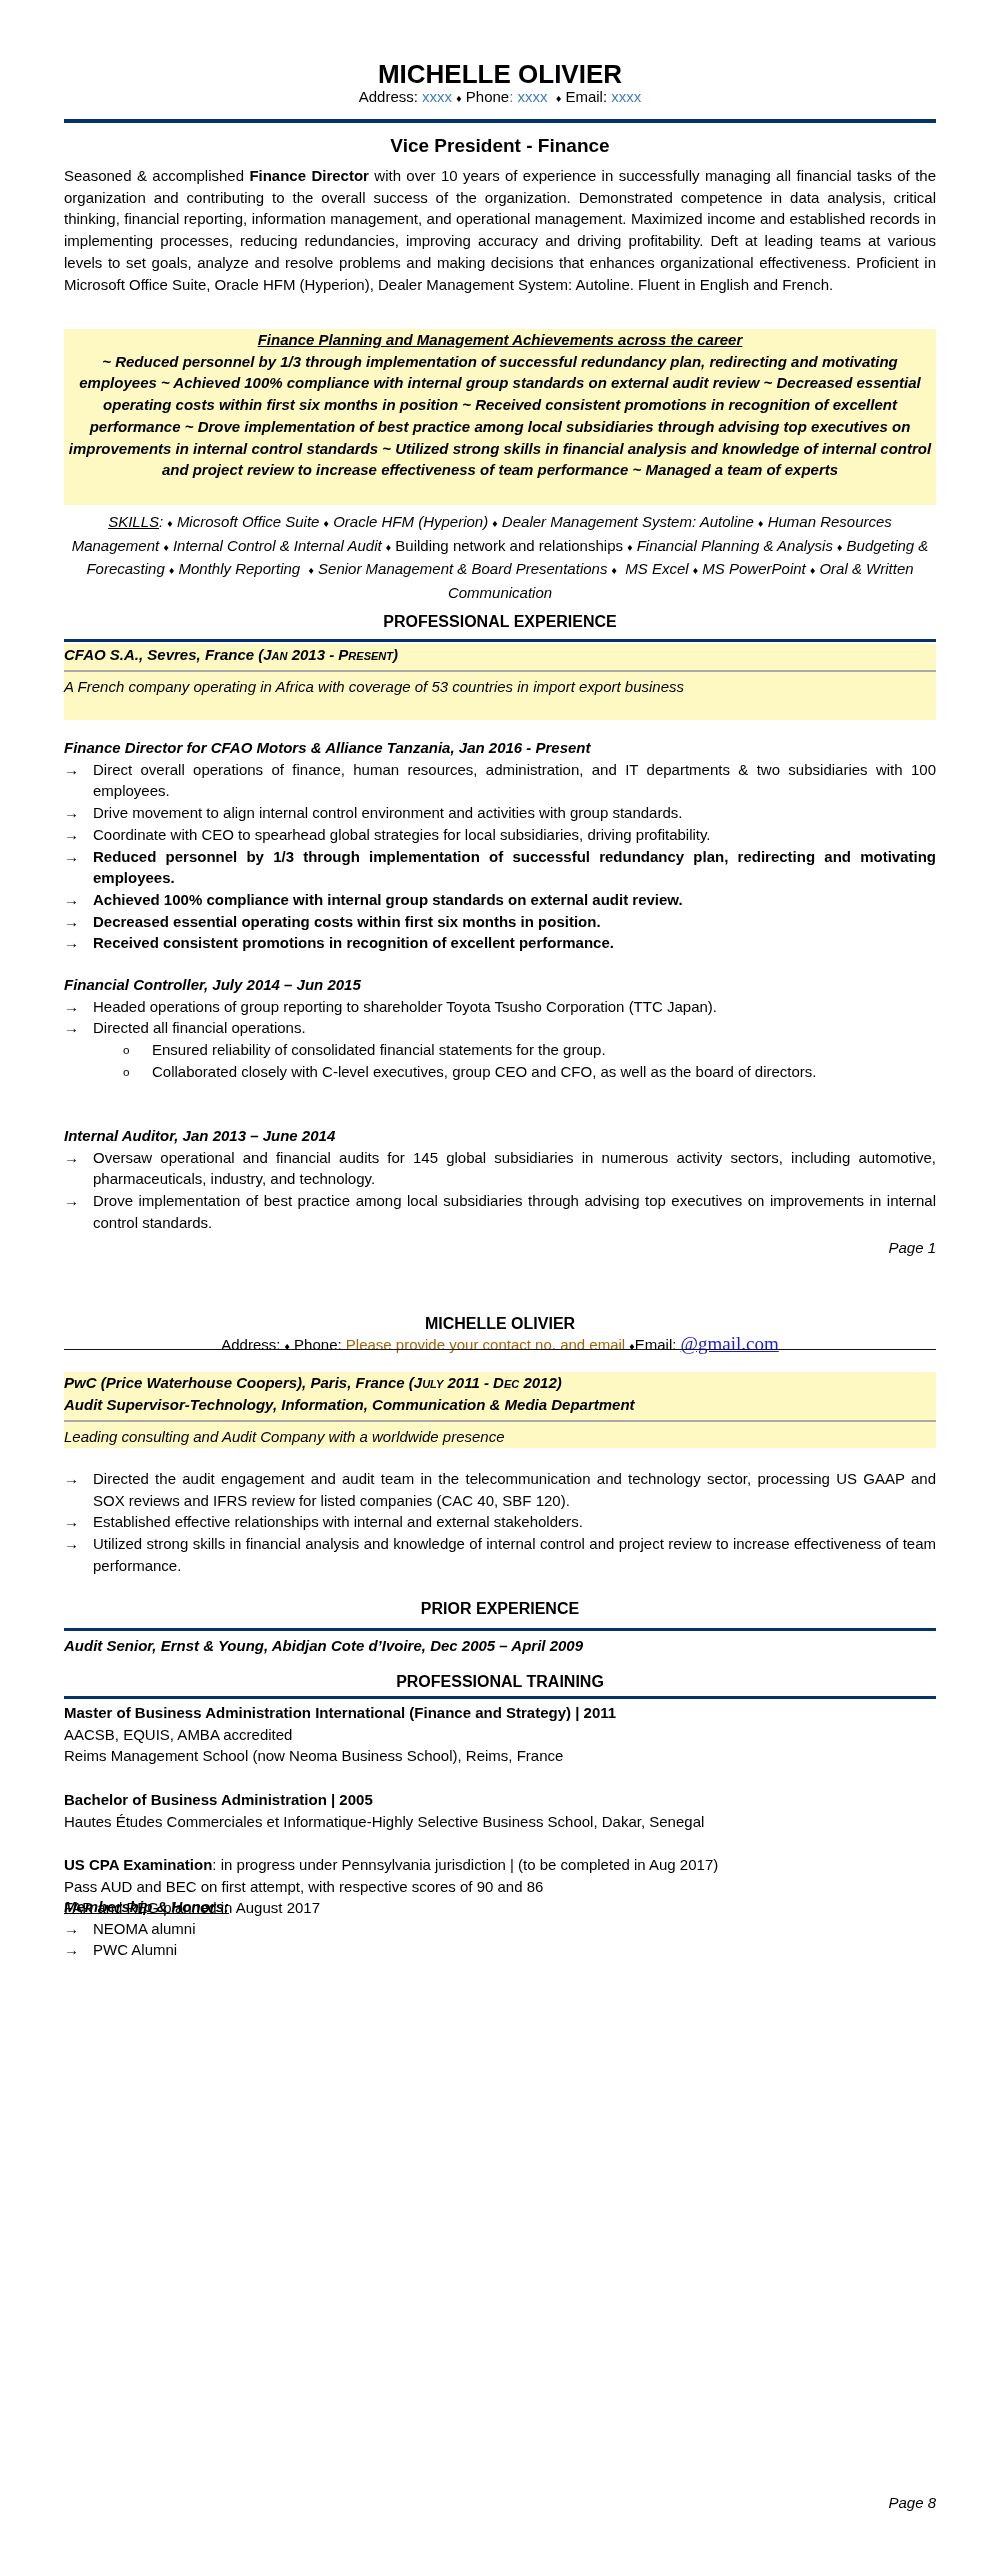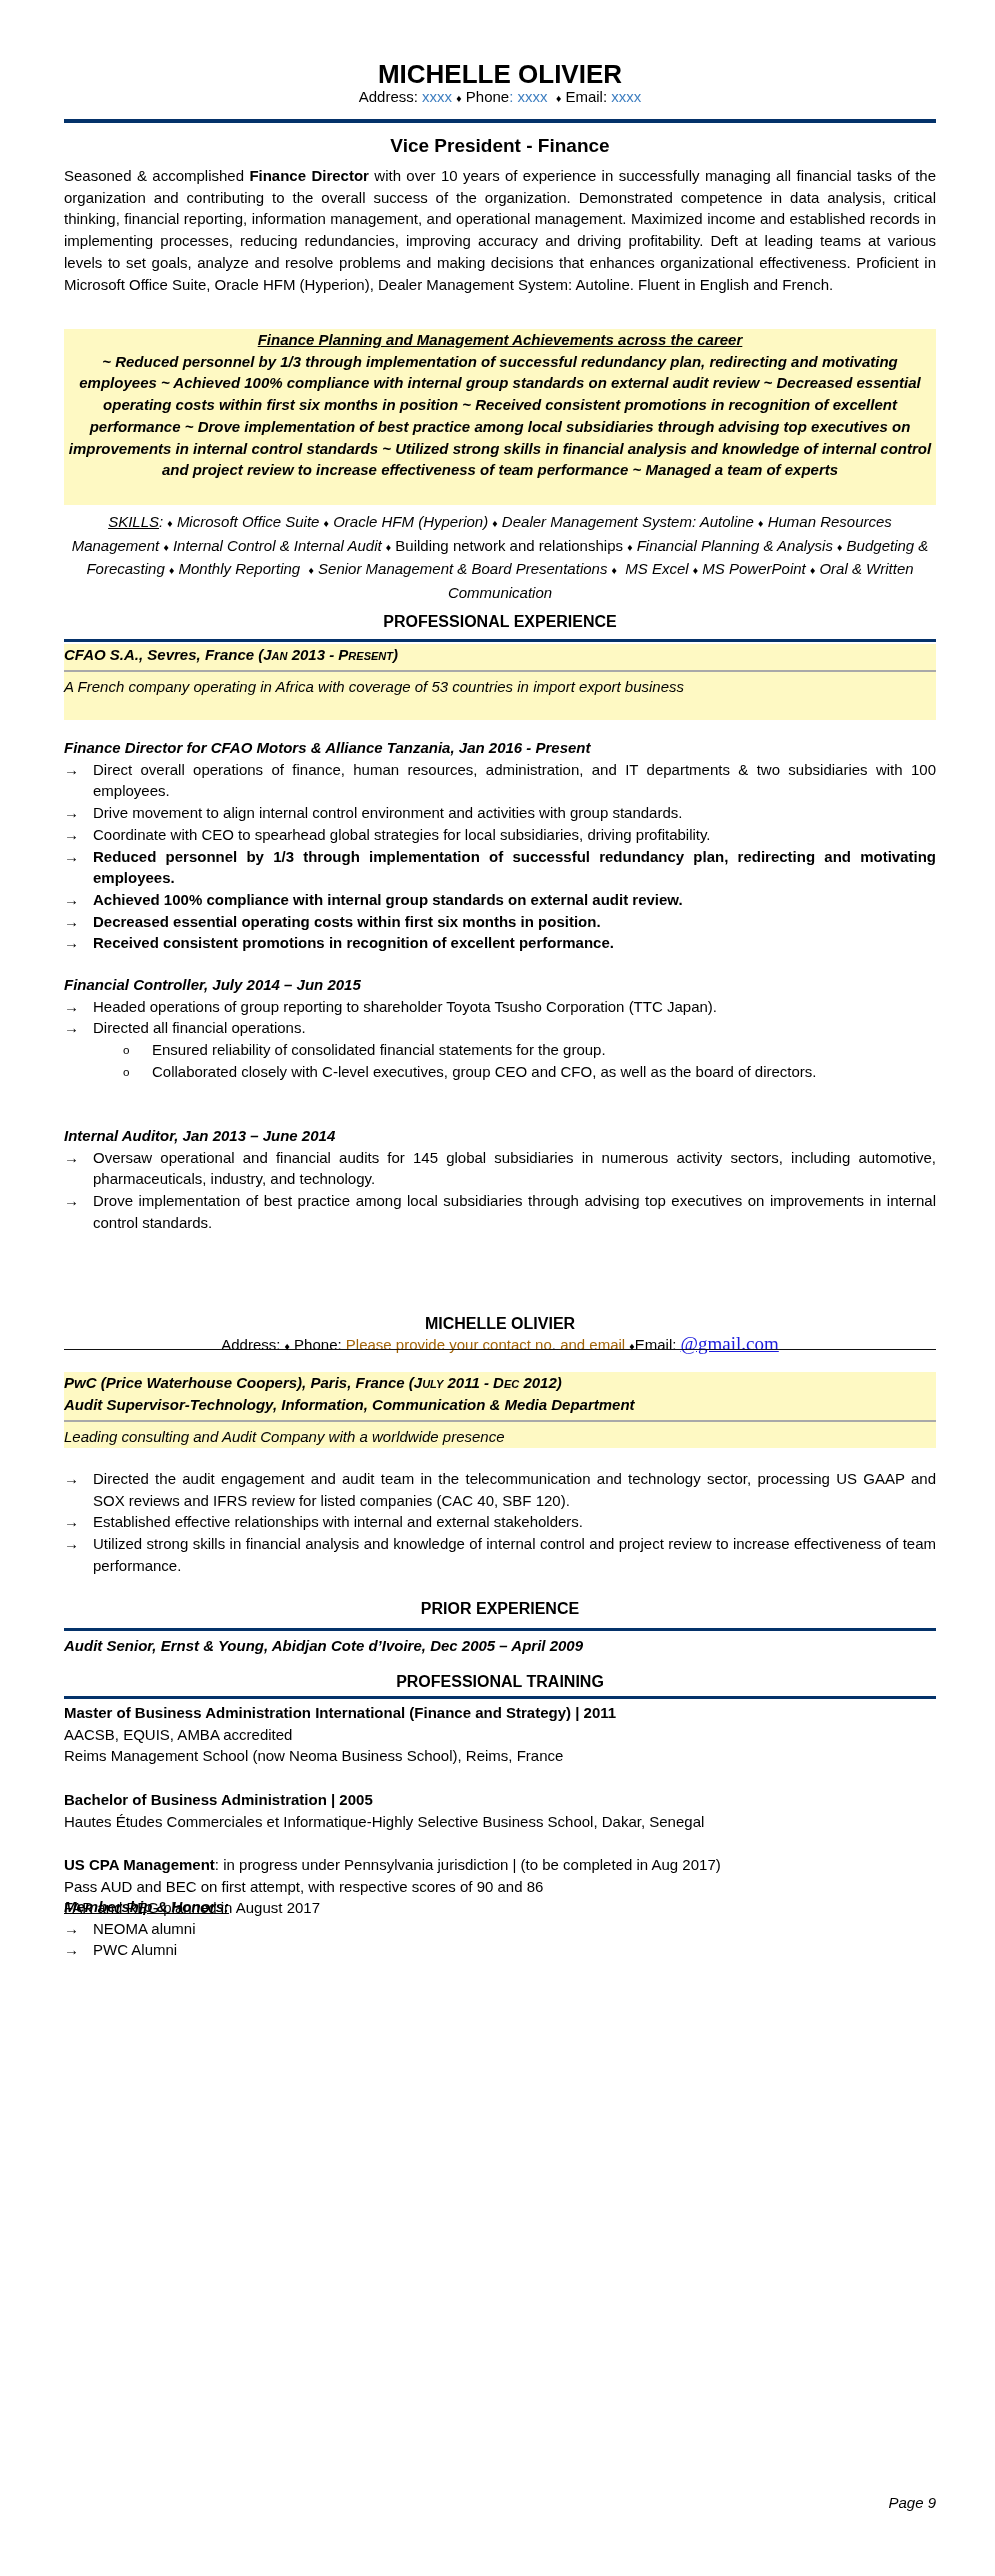--- a/index.html
+++ b/index.html
@@ -131,20 +131,21 @@
       <li><span class="bullet">o</span><span>Collaborated closely with C-level executives, group CEO and CFO, as well as the board of directors.</span></li>
     </ul>
   </div>
 
   <div style="position:absolute; top:1101px; width:100%;margin-top:24px;">
     <div class="role">Internal Auditor, Jan 2013 – June 2014</div>
     <ul class="arrows">
       <li><span class="bullet">→</span><span>Oversaw operational and financial audits for 145 global subsidiaries in numerous activity sectors, including automotive, pharmaceuticals, industry, and technology.</span></li>
       <li><span class="bullet">→</span><span>Drove implementation of best practice among local subsidiaries through advising top executives on improvements in internal control standards.</span></li>
     </ul>
+    <div class="pagenum" style="margin-top:3.5px;">Page 1</div>
   </div>
 </div>
 
 <div class="page" style="top:0;">
 
   <div class="center name2" style="position:absolute; top:1313px; width:100%;">MICHELLE OLIVIER</div>
 
   <div class="center contact" style="position:absolute; top:1334px; width:100%;">
     <span>Address: </span><span style="font-size:10.5px;">♦</span><span> Phone: </span><span class="lightblue">Please provide your contact no</span><span>.</span><span class="lightblue"> and email </span><span style="font-size:10.5px;">♦</span><span>Email: </span><a class="gmail">@gmail.com</a>
   </div>
@@ -178,28 +179,28 @@
     <div>AACSB, EQUIS, AMBA accredited</div>
     <div>Reims Management School (now Neoma Business School), Reims, France</div>
   </div>
 
   <div style="position:absolute; top:1789px; width:100%;">
     <div class="edu-head">Bachelor of Business Administration | 2005</div>
     <div>Hautes Études Commerciales et Informatique-Highly Selective Business School, Dakar, Senegal</div>
   </div>
 
   <div style="position:absolute; top:1854px; width:100%;">
-    <div><b>US CPA Management</b><span>: in progress under Pennsylvania jurisdiction | (to be completed in Aug 2017)</span></div>
+    <div><b>US CPA Examination</b><span>: in progress under Pennsylvania jurisdiction | (to be completed in Aug 2017)</span></div>
     <div>Pass AUD and BEC on first attempt, with respective scores of 90 and 86</div>
     <div>FAR and REG planned in August 2017</div>
   </div>
 
   <div style="position:absolute; top:1896px; width:100%;">
     <div class="member-head">Membership &amp; Honors:</div>
     <ul class="arrows">
       <li><span class="bullet">→</span><span>NEOMA alumni</span></li>
       <li><span class="bullet">→</span><span>PWC Alumni</span></li>
     </ul>
   </div>
 
-  <div class="pagenum" style="position:absolute; top:2492px; width:100%;">Page 9</div>
+  <div class="pagenum" style="position:absolute; top:2492px; width:100%;">Page 8</div>
 </div>
 
 
 </body></html>

